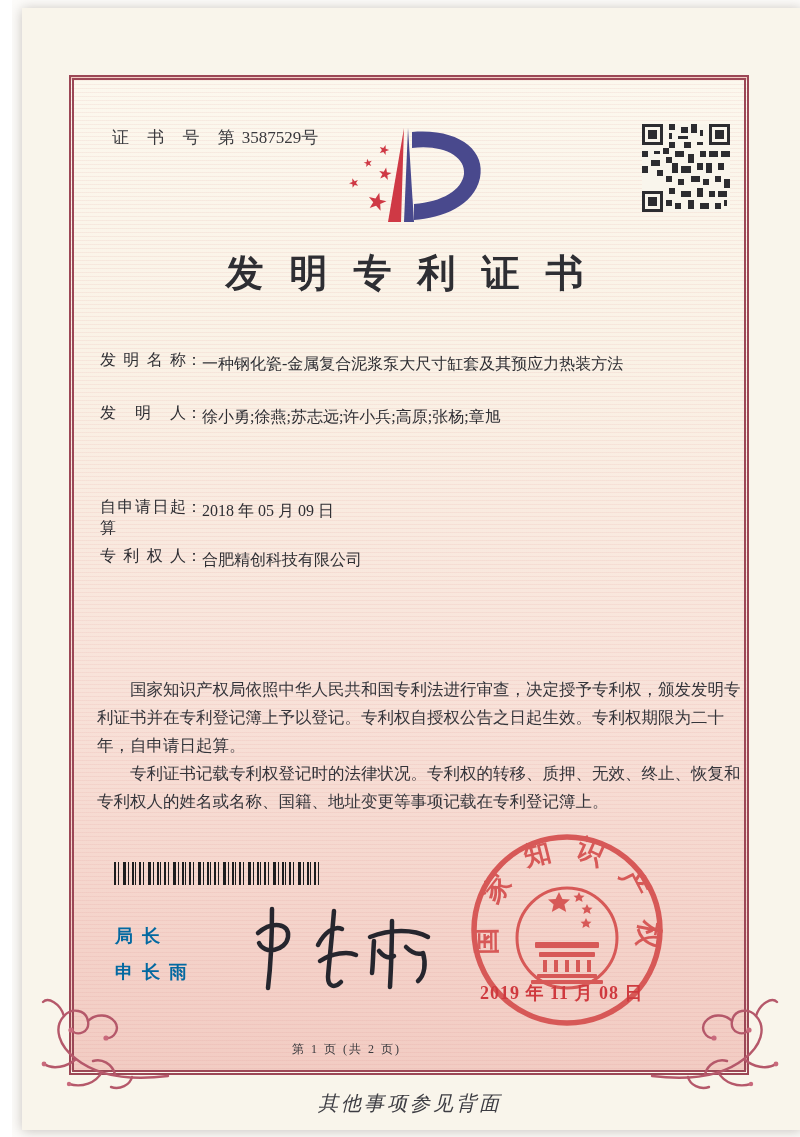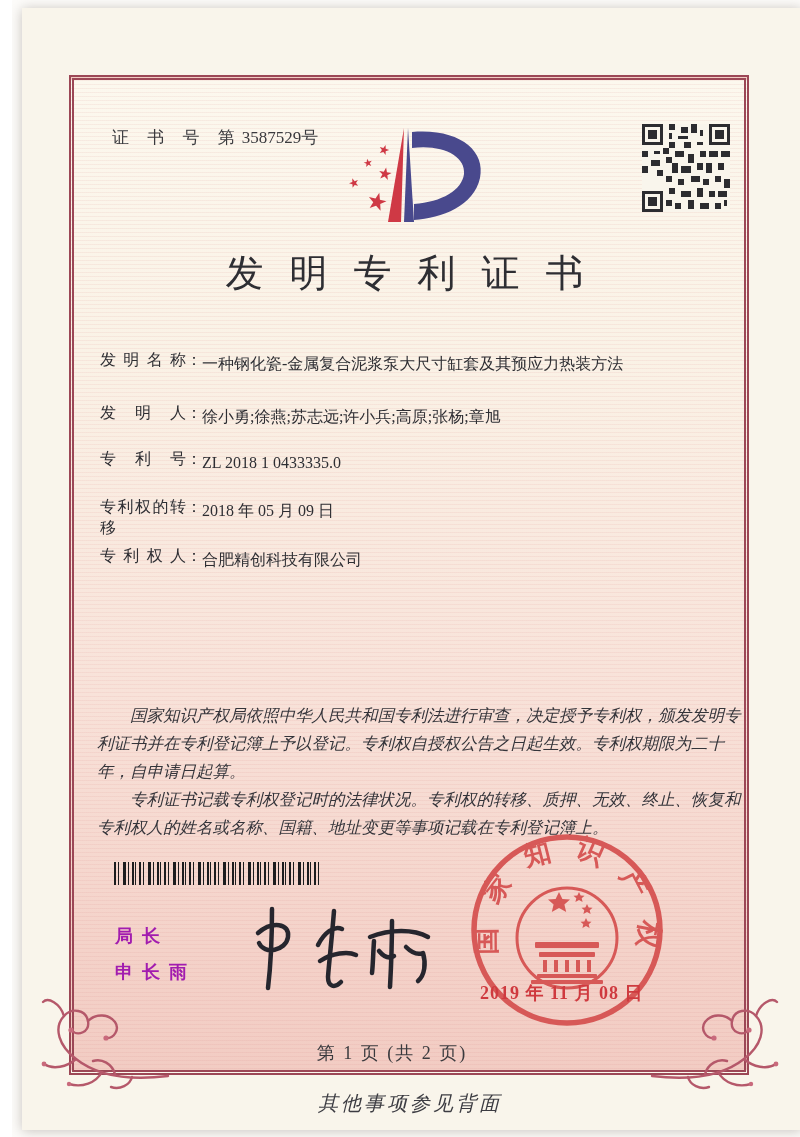--- a/index.html
+++ b/index.html
@@ -16,50 +16,50 @@
     position:absolute; left:57px; top:75px; width:680px; height:1000px;
     border:5px double #9c4756;
     background:
       repeating-linear-gradient(180deg, rgba(214,125,125,.10) 0 1px, rgba(255,255,255,0) 1px 4px),
       linear-gradient(180deg, #fcf8ee 0%, #faf2e6 28%, #f8e2d9 62%, #f4d2c9 88%, #f2ccc3 100%);
   }
   .certno { position:absolute; left:100px; top:126px; font-size:17px; color:#3a3a3e; z-index:3; }
   .certno .sp { letter-spacing:7px; }
   .title {
     position:absolute; left:0; top:248px; width:785px; text-align:center;
-    font-size:38px; font-weight:normal; color:#2e2e33; letter-spacing:26px; text-indent:26px; z-index:3;
+    font-size:38px; font-weight:bold; color:#2e2e33; letter-spacing:26px; text-indent:26px; z-index:3;
   }
   .logo { position:absolute; left:318px; top:116px; z-index:3; }
   .qr { position:absolute; left:630px; top:124px; z-index:3; }
   .row { position:absolute; left:88px; font-size:16px; color:#2e2e33; z-index:3; }
   .lab { display:inline-block; width:86px; text-align:justify; text-align-last:justify; vertical-align:top;font-family:Liberation Serif, serif; }
   .colon { display:inline-block; width:16px; vertical-align:top; }
   .val { display:inline-block; max-width:540px; vertical-align:top; white-space:pre-line; line-height:27px; }
   .pair2 { position:absolute; left:348px; top:0; white-space:nowrap; }
-  .paras { position:absolute; left:85px; top:702px; width:654px; z-index:3;
-    font-size:16.5px; font-style:italic; color:#34343a; line-height:28px; }
+  .paras { position:absolute; left:85px; top:676px; width:654px; z-index:3;
+    font-size:16.5px; color:#34343a; line-height:28px; }
   .paras p { text-indent:2em; margin:0; }
   .barcode {
     position:absolute; left:102px; top:862px; width:206px; height:23px; z-index:3;
     background:repeating-linear-gradient(90deg,
       #1d1d1f 0 2px, rgba(0,0,0,0) 2px 4px,
       #1d1d1f 4px 5px, rgba(0,0,0,0) 5px 9px,
       #1d1d1f 9px 12px, rgba(0,0,0,0) 12px 14px,
       #1d1d1f 14px 15px, rgba(0,0,0,0) 15px 18px,
       #1d1d1f 18px 20px, rgba(0,0,0,0) 20px 21px,
       #1d1d1f 21px 22px, rgba(0,0,0,0) 22px 25px);
   }
   .director { position:absolute; left:103px; z-index:3; font-family:"Liberation Sans","DejaVu Sans",sans-serif;
-    font-size:18px; font-weight:600; color:#a21caf; letter-spacing:9px; }
+    font-size:18px; font-weight:600; color:#0369a1; letter-spacing:9px; }
   .sig { position:absolute; left:210px; top:893px; z-index:4; }
   .seal { position:absolute; left:455px; top:830px; z-index:5; opacity:.93; }
   .sealdate { position:absolute; left:468px; top:981px; z-index:6; font-size:18px; font-weight:700;
     color:#cf3a3f; letter-spacing:1px; }
-  .pageno { position:absolute; left:280px; top:1041px; width:200px; text-align:center;
-    font-size:18px; color:#3a3a3e; letter-spacing:2px; z-index:3; }
+  .pageno { position:absolute; left:280px; top:1041px; width:200px; text-align:left;
+    font-size:12px; color:#3a3a3e; letter-spacing:2px; z-index:3; }
   .footnote { position:absolute; left:306px; top:1090px; font-size:20px; font-style:italic;
     color:#3c3c42; letter-spacing:3px; z-index:3; }
   .orn { position:absolute; z-index:2; }
   .orn-bl { left:28px; top:986px; transform:scaleX(-1); }
   .orn-br { left:636px; top:986px; }
 </style>
 </head>
 <body>
 
 <div class="page">
@@ -139,25 +139,22 @@
   </svg>
 
   <div class="title">发明专利证书</div>
 
   <div class="row" style="top:350px">
     <span class="lab">发明名称</span><span class="colon">：</span><span class="val">一种钢化瓷-金属复合泥浆泵大尺寸缸套及其预应力热装方法</span>
   </div>
   <div class="row" style="top:403px">
     <span class="lab">发明人</span><span class="colon">：</span><span class="val">徐小勇;徐燕;苏志远;许小兵;高原;张杨;章旭</span>
   </div>
-  <div class="row" style="top:449px">
-    <span class="lab">专利号</span><span class="colon">：</span><span class="val">ZL 2018 1 0433335.0</span>
-  </div>
   <div class="row" style="top:497px">
-    <span class="lab">专利权的转移</span><span class="colon">：</span><span class="val">2018 年 05 月 09 日</span>
+    <span class="lab">自申请日起算</span><span class="colon">：</span><span class="val">2018 年 05 月 09 日</span>
   </div>
   <div class="row" style="top:546px">
     <span class="lab">专利权人</span><span class="colon">：</span><span class="val">合肥精创科技有限公司</span>
   </div>
 
   <div class="paras">
     <p>国家知识产权局依照中华人民共和国专利法进行审查，决定授予专利权，颁发发明专利证书并在专利登记簿上予以登记。专利权自授权公告之日起生效。专利权期限为二十年，自申请日起算。</p>
     <p>专利证书记载专利权登记时的法律状况。专利权的转移、质押、无效、终止、恢复和专利权人的姓名或名称、国籍、地址变更等事项记载在专利登记簿上。</p>
   </div>
 

